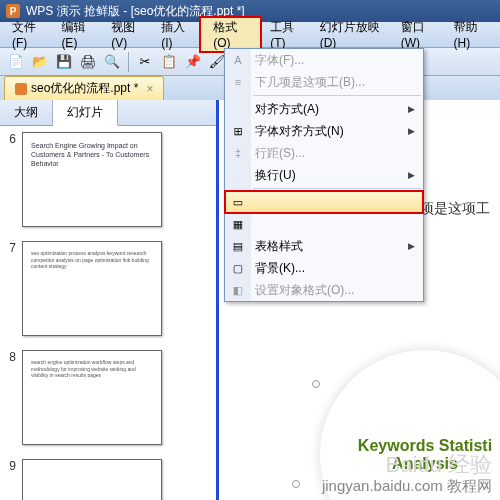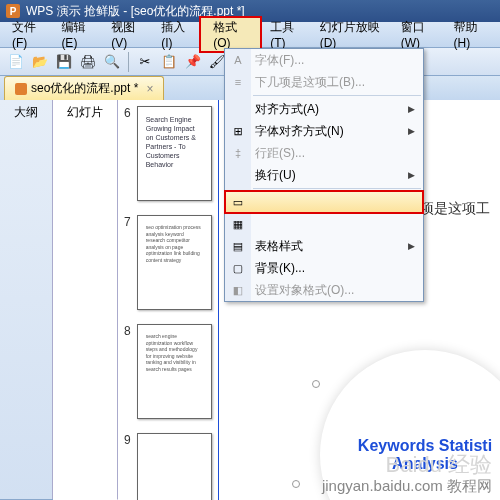--- a/index.html
+++ b/index.html
@@ -10,40 +10,40 @@
 .menubar span{padding:3px 8px;cursor:pointer}
 .menubar .hl{border:2px solid #d00;background:#f5e9b8;padding:1px 12px}
 .toolbar{background:linear-gradient(#e8f0fa,#d2e0f2);height:28px;display:flex;align-items:center;gap:4px;padding:0 6px;border-bottom:1px solid #8aa8cc}
 .tbtn{width:20px;height:20px;border:1px solid transparent;display:flex;align-items:center;justify-content:center;font-size:13px}
 .sep{width:1px;height:20px;background:#9ab;margin:0 2px}
 .tabbar{background:linear-gradient(#d8e6f5,#c3d7ef);height:24px;display:flex;align-items:flex-end;padding:0 4px}
 .tab{background:linear-gradient(#fef9e0,#fce9a2);border:1px solid #c9a84e;border-bottom:none;padding:3px 10px;border-radius:3px 3px 0 0;display:flex;align-items:center;gap:4px}
 .tab .ico{width:12px;height:12px;background:#e08030;border-radius:2px}
 .tab .x{color:#888;margin-left:4px}
 .main{display:flex;height:400px}
-.leftpanel{width:219px;background:#fff;border-right:1px solid #1d4ed8;display:flex;flex-direction:row}
+.leftpanel{width:219px;background:#fff;border-right:3px solid #1d4ed8;display:flex;flex-direction:column}
 .lefttabs{display:flex;background:linear-gradient(#e6eef8,#d2e0f2);border-bottom:1px solid #8aa8cc}
 .lefttabs span{padding:4px 14px;border-right:1px solid #aac}
 .lefttabs .active{background:#fff;border-bottom:1px solid #fff;margin-bottom:-1px}
 .thumbs{flex:1;overflow:auto;padding:6px;background:#fff}
 .thumb{display:flex;margin-bottom:14px}
 .thumb .num{width:16px;text-align:right;padding-right:6px;color:#333}
 .thumb .slide{width:140px;height:95px;background:#fff;border:1px solid #666;box-shadow:1px 1px 2px rgba(0,0,0,.3);padding:8px;font-size:5px;color:#555;line-height:1.3;overflow:hidden}
 .thumb .slide.s6{font-size:7px;color:#334}
 .canvas{flex:1;background:#fff;position:relative;padding:20px}
 .dropdown{position:absolute;left:224px;top:48px;width:200px;background:linear-gradient(90deg,#e8eef8 0,#e8eef8 26px,#f7f9fc 26px);border:1px solid #7a96b8;box-shadow:2px 2px 4px rgba(0,0,0,.3);z-index:10}
 .dropdown .item{display:flex;align-items:center;height:22px;padding:0 8px 0 30px;position:relative}
 .dropdown .item.hl{background:linear-gradient(#fef7d3,#fce19a);outline:2px solid #d00;outline-offset:-1px}
 .dropdown .item .ic{position:absolute;left:5px;width:16px;height:16px;display:flex;align-items:center;justify-content:center;font-size:11px}
 .dropdown .item .arrow{margin-left:auto;font-size:9px;color:#444}
 .dropdown hr{border:none;border-top:1px solid #c5d2e3;margin:2px 2px 2px 28px}
 .dropdown .disabled{color:#9a9a9a}
 .slidetext{position:absolute;right:10px;top:100px;font-size:14px;color:#333}
 .bigcircle{position:absolute;right:-30px;top:250px;width:210px;height:210px;border-radius:50%;background:#fff;box-shadow:0 0 12px rgba(0,0,0,.15);display:flex;align-items:center;justify-content:center;flex-direction:column;text-align:center}
-.bigcircle b{font-size:16px;font-weight:bold;color:#1d4ed8}
+.bigcircle b{font-size:16px;font-weight:bold;color:#4d7c0f}
 .smallcircle{width:8px;height:8px;border:1px solid #999;border-radius:50%;background:#fff;position:absolute}
 .watermark{position:absolute;right:8px;bottom:20px;color:#d5d5d5;font-size:22px;}
 .watermark2{position:absolute;right:8px;bottom:4px;color:#888;font-size:15px}
 </style>
 </head>
 <body>
 
 <div class="titlebar">
   <div class="logo">P</div>
   <span>WPS 演示 抢鲜版 - [seo优化的流程.ppt *]</span>

